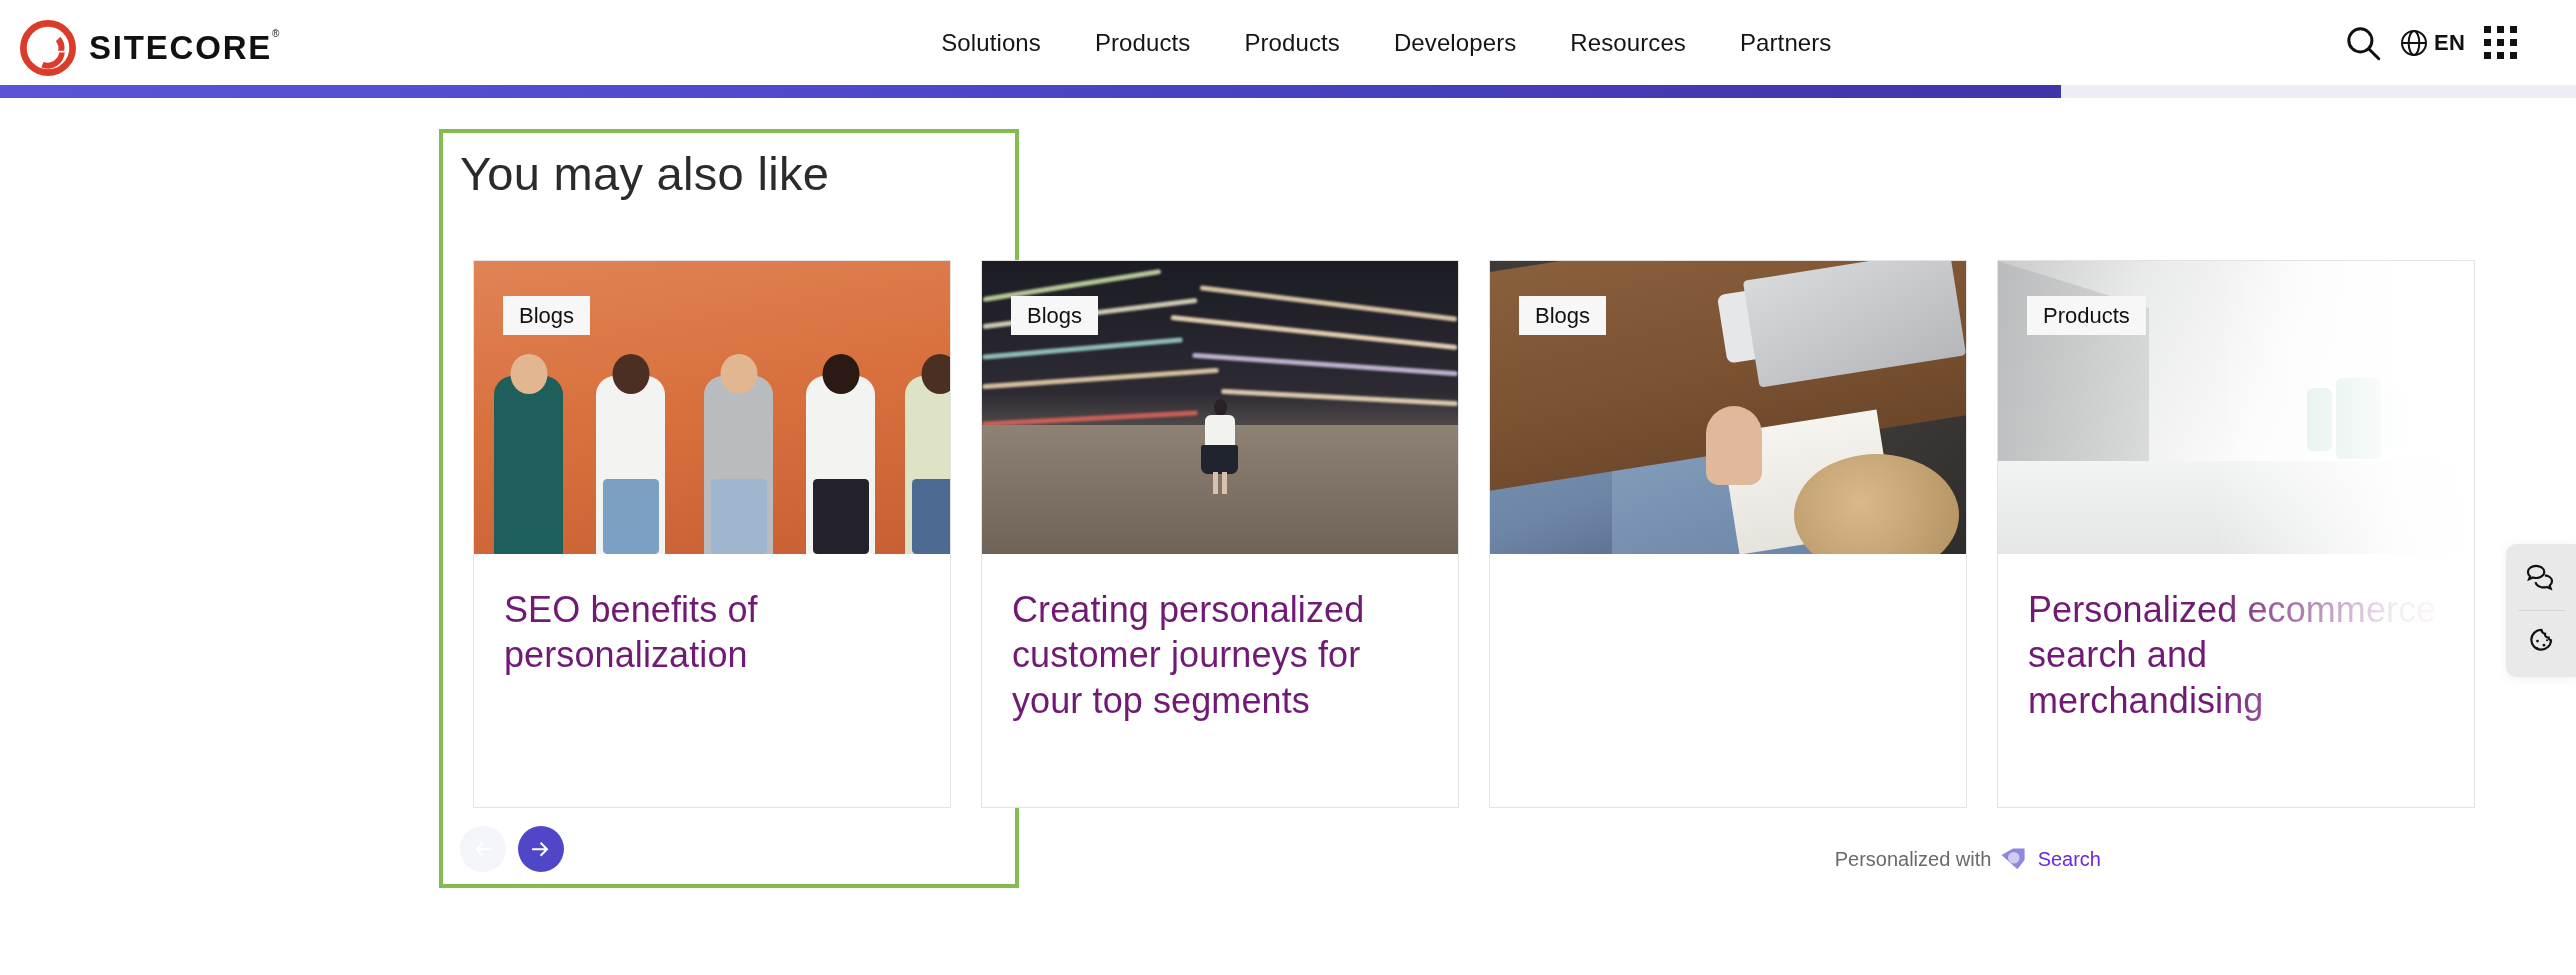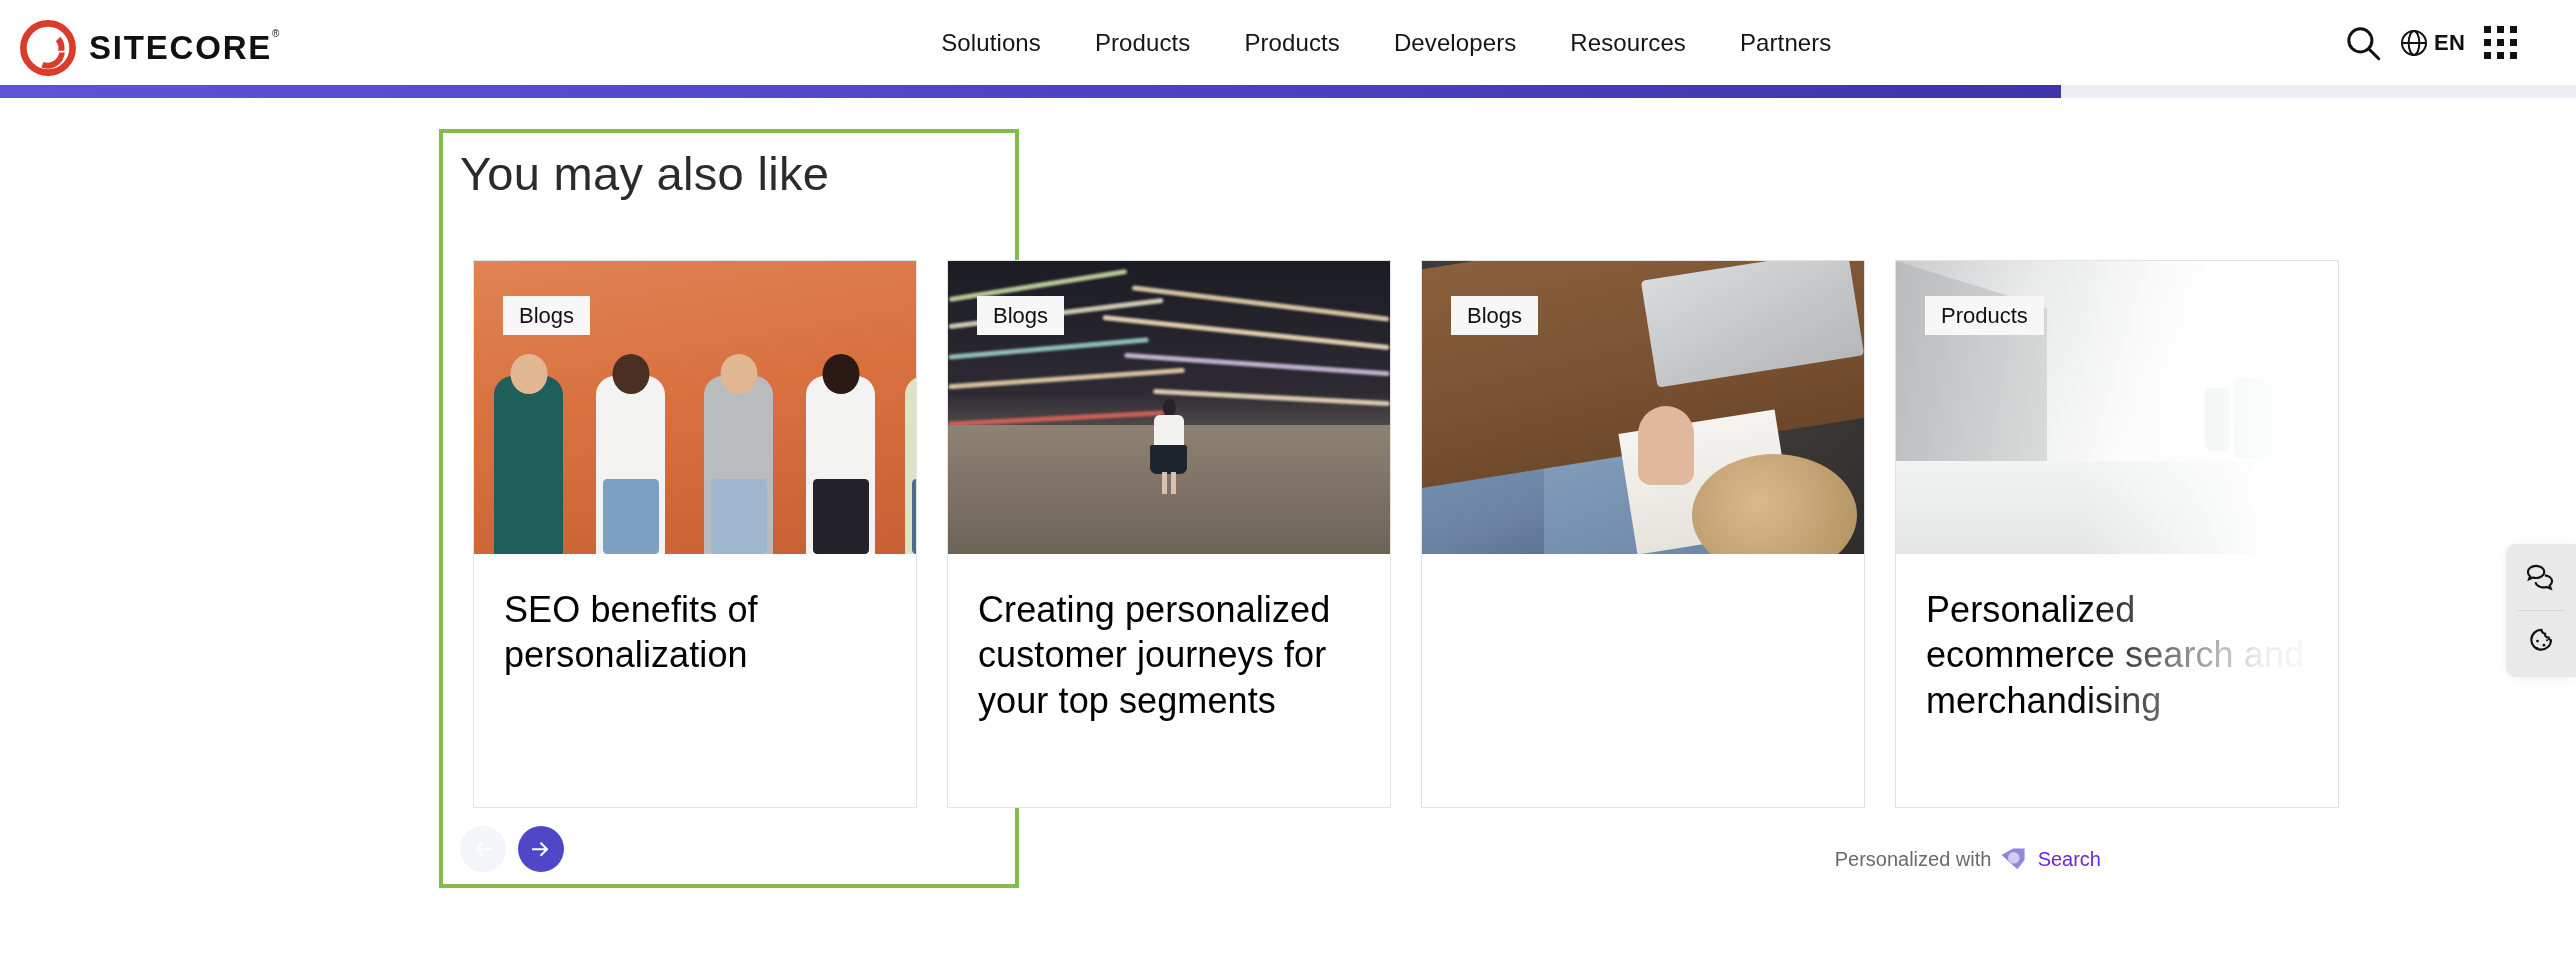--- a/index.html
+++ b/index.html
@@ -139,21 +139,21 @@
   .carousel {
     position: absolute;
     left: 473px;
     top: 260px;
     width: 2103px;
     height: 548px;
     display: flex;
     gap: 30px;
   }
   .card {
-    width: 444px;
+    width: 478px;
     flex: none;
     background: #ffffff;
     border: 1.4px solid #E3E3E3;
     display: flex;
     flex-direction: column;
     cursor: pointer;
     position: relative;
     overflow: hidden;
   }
   .card-media {
@@ -170,21 +170,21 @@
     font-size: 22px;
     padding: 6.5px 16px;
     z-index: 4;
     white-space: nowrap;
     line-height: 1.2;
   }
   .card-body { padding: 33px 30px 0 30px; }
   .card-title {
     font-size: 36px;
     line-height: 1.26;
-    color: #000000;
+    color: #701a75;
     font-weight: 400;
     letter-spacing: 0.1px;
   }
 
   
   .art { position:absolute; inset:0; }
 
   
   .art-people { background: linear-gradient(170deg,#E08355 0%,#D9713F 45%,#C75F33 100%); }
   .art-people .fig {

